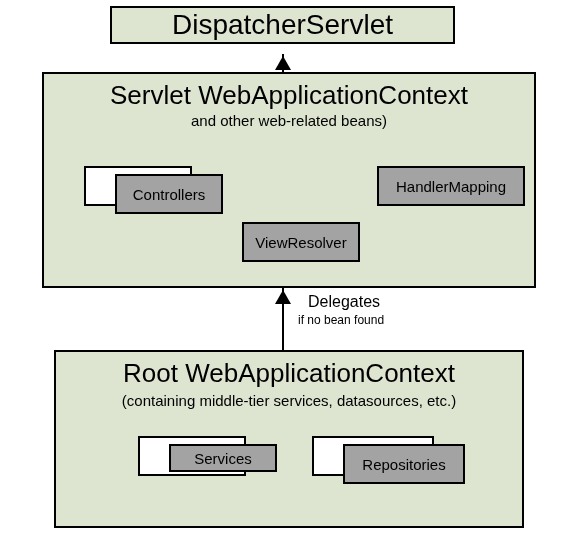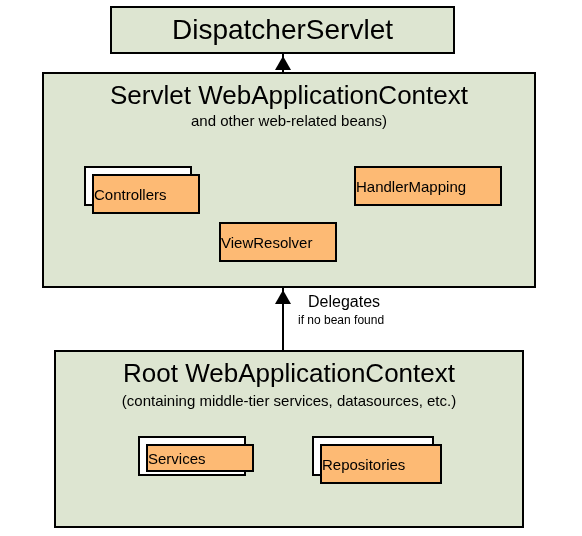--- a/index.html
+++ b/index.html
@@ -10,25 +10,27 @@
     font-family: Arial, Helvetica, sans-serif;
     position: relative;
   }
   .box {
     position: absolute;
     background: #dde5d1;
     border: 2px solid #000;
   }
   .inner-box {
     position: absolute;
-    background: #fdba74;
+    background: #a3a3a3;
     border: 2px solid #000;
     display: flex;
     align-items: center;
+    justify-content: center;
     font-size: 15px;
+    margin-left: 23px;
   }
   .shadow-box {
     position: absolute;
     background: #fff;
     border: 2px solid #000;
   }
   .title-lg {
     font-size: 28px;
     text-align: center;
   }
@@ -51,21 +53,21 @@
     width: 0;
     height: 0;
     border-left: 8px solid transparent;
     border-right: 8px solid transparent;
   }
   .arrow-head.up { border-bottom: 14px solid #000; }
 </style>
 </head>
 <body>
 
-<div class="box" style="left:110px; top:6px; width:345px; height:48px; display:flex; align-items:center; justify-content:center;">
+<div class="box" style="left:110px; top:6px; width:345px; height:38px; display:flex; align-items:center; justify-content:center;">
   <div class="title-lg">DispatcherServlet</div>
 </div>
 
 <div class="arrow-line" style="left:282px; top:54px; height:18px;"></div>
 <div class="arrow-head up" style="left:275px; top:56px;"></div>
 
 <div class="box" style="left:42px; top:72px; width:494px; height:216px;">
   <div class="title-md" style="margin-top:6px;">Servlet WebApplicationContext</div>
   <div class="subtitle">and other web-related beans)</div>
 

